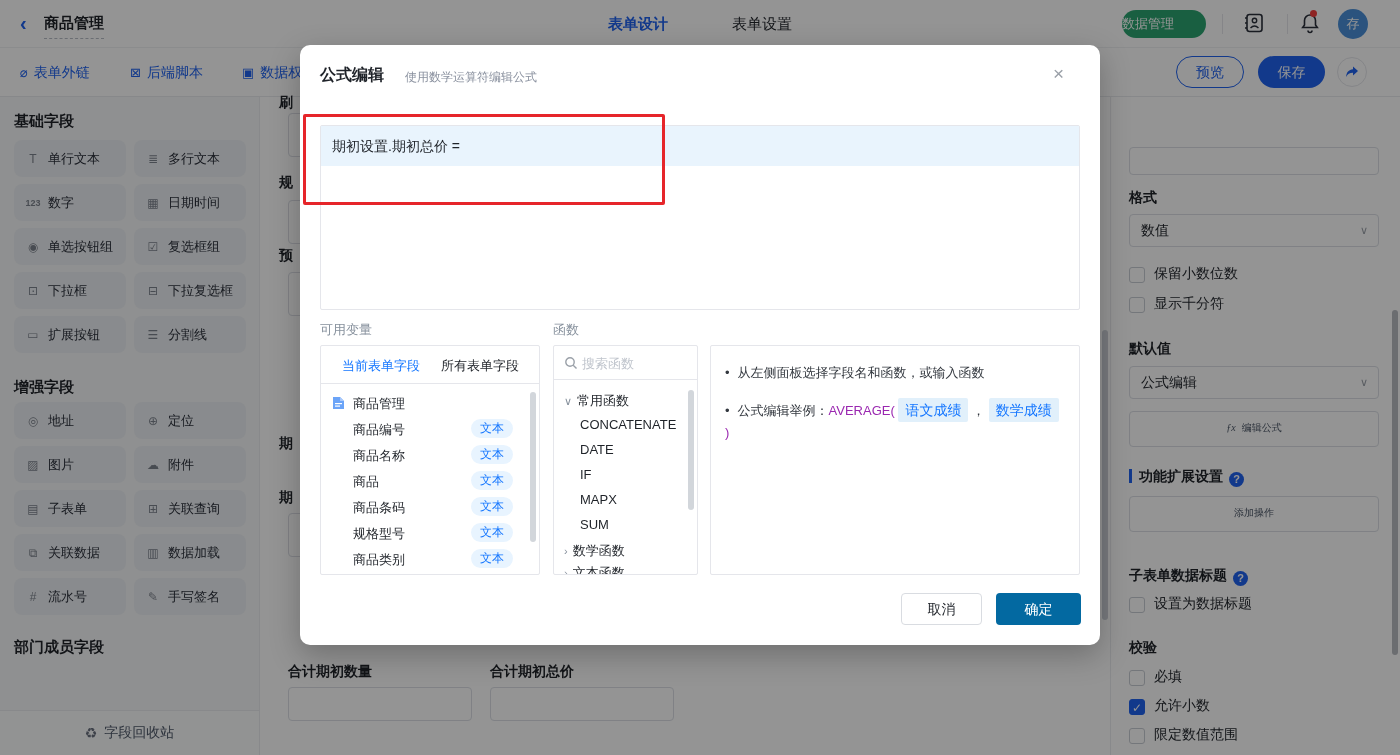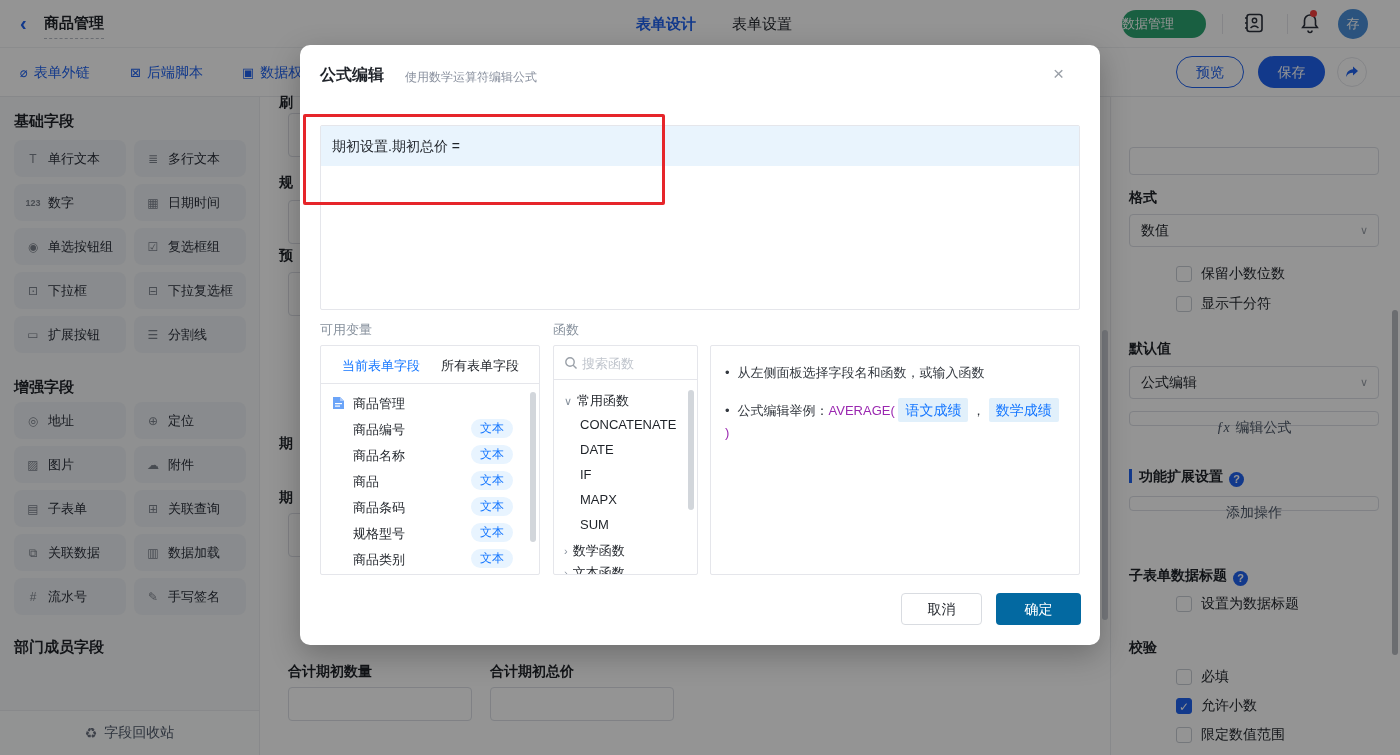--- a/index.html
+++ b/index.html
@@ -6,21 +6,21 @@
   html,body { background:#5a5d61; }
   body { font-family:"Liberation Sans","DejaVu Sans",sans-serif; color:#1f2329; }
   .stage { position:relative; width:1400px; height:755px; background:#fff; overflow:hidden; margin:0 auto; }
   .abs { position:absolute; }
 
   
   .topbar { position:absolute; left:0; top:0; width:1400px; height:48px; background:#fff; border-bottom:1px solid #f0f1f3; z-index:1; }
   .back-ic { position:absolute; left:20px; top:13px; font-size:20px; line-height:20px; color:#2063f0; font-weight:bold; }
   .app-title { position:absolute; left:44px; top:14px; font-size:15px; font-weight:600; color:#1f2329; border-bottom:1px dashed #b9bec7; padding-bottom:5px; }
   .top-tab { position:absolute; top:15px; font-size:15px; cursor:pointer; }
-  .top-tab.active { color:#2063f0; font-weight:600;margin-left:28px; }
+  .top-tab.active { color:#2063f0; font-weight:600; }
   .pill-green { position:absolute; left:1122px; top:10px; width:84px; height:28px; background:#2ba471; color:#fff; font-size:13px; border-radius:14px; line-height:28px; }
   .vdiv { position:absolute; top:14px; width:1px; height:20px; background:#e5e6eb; }
   .avatar { position:absolute; left:1338px; top:9px; width:30px; height:30px; border-radius:50%; background:#4a90d9; color:#fff; font-size:13px; text-align:center; line-height:30px; }
   .belldot { position:absolute; left:1310px; top:10px; width:7px; height:7px; border-radius:50%; background:#f53f3f; }
 
   
   .toolbar { position:absolute; left:0; top:48px; width:1400px; height:49px; background:#fff; border-bottom:1px solid #e8eaee; z-index:1; }
   .tb-link { position:absolute; top:16px; font-size:14px; color:#2063f0; white-space:nowrap; }
   .tb-link .ic { margin-right:6px; font-size:13px; }
   .btn-preview { position:absolute; left:1176px; top:8px; width:68px; height:32px; border:1px solid #2063f0; color:#2063f0; border-radius:16px; background:#fff; font-size:14px; text-align:center; line-height:30px; }
@@ -44,22 +44,22 @@
 
   
   .rpanel { position:absolute; left:1110px; top:97px; width:290px; height:658px; background:#fff; border-left:1px solid #ebedf0; z-index:1; }
   .rtabs { position:absolute; left:0; top:0; width:100%; height:48px; border-bottom:1px solid #ebedf0; }
   .rtab { position:absolute; top:15px; font-size:14px; }
   .rtab.active { color:#2063f0; font-weight:600; }
   .rtab-underline { position:absolute; left:50px; top:45px; width:77px; height:3px; background:#2063f0; }
   .rlabel { position:absolute; left:18px; font-size:14px; font-weight:700; color:#1f2329; }
   .rselect { position:absolute; left:18px; width:250px; height:33px; border:1px solid #dcdfe6; border-radius:4px; font-size:14px; color:#1f2329; line-height:31px; padding-left:11px; background:#fff; }
   .rselect .chev { position:absolute; right:10px; top:0; color:#9aa0a8; font-size:11px; }
-  .rbutton { position:absolute; left:18px; width:250px; height:15px; border:1px solid #dcdfe6; border-radius:4px; font-size:14px; color:#4e5969; text-align:center; line-height:31px; background:#fff; }
-  .cbrow { position:absolute; left:18px; height:18px; display:flex; align-items:center; font-size:14px; color:#1f2329;margin-left:47px; }
+  .rbutton { position:absolute; left:18px; width:250px; height:36px; border:1px solid #dcdfe6; border-radius:4px; font-size:10px; color:#4e5969; text-align:center; line-height:31px; background:#fff; }
+  .cbrow { position:absolute; left:18px; height:18px; display:flex; align-items:flex-end; font-size:14px; color:#1f2329; }
   .cb { width:16px; height:16px; border:1px solid #c9cdd4; border-radius:3px; background:#fff; margin-right:9px; flex:none; }
   .cb.checked { background:#2063f0; border-color:#2063f0; color:#fff; font-size:12px; line-height:16px; text-align:center; }
   .secmark { display:inline-block; width:3px; height:14px; background:#2063f0; margin-right:7px; vertical-align:-2px; }
   .qicon { display:inline-block; width:15px; height:15px; border-radius:50%; background:#2063f0; color:#fff; font-size:11px; line-height:15px; text-align:center; margin-left:6px; vertical-align:-2px; }
   .page-scroll { position:absolute; left:1392px; top:310px; width:6px; height:345px; background:#b8bcc2; border-radius:3px; z-index:1; }
 
   
   .overlay { position:absolute; inset:0; background:rgba(0,0,0,0.42); z-index:10; }
   .modal { position:absolute; left:300px; top:45px; width:800px; height:600px; background:#fff; border-radius:10px; box-shadow:0 10px 30px rgba(0,0,0,.25); z-index:20; }
   .m-title { position:absolute; left:20px; top:20px; font-size:16px; font-weight:700; color:#1f2329; }

